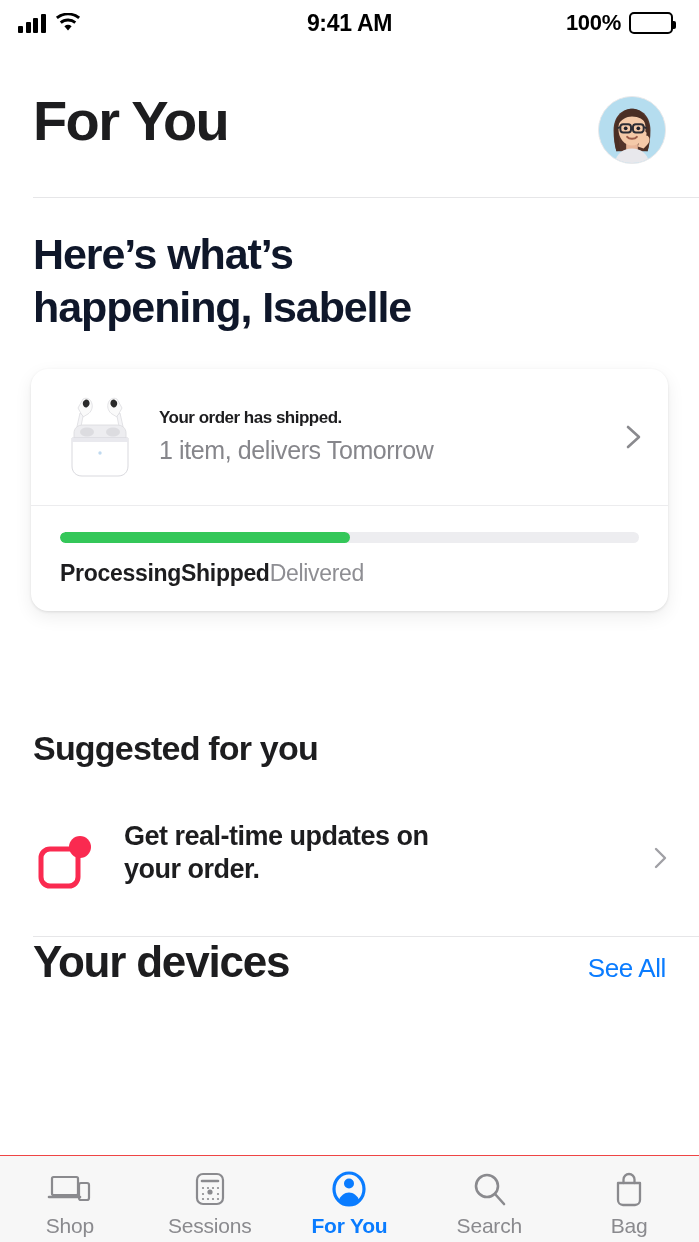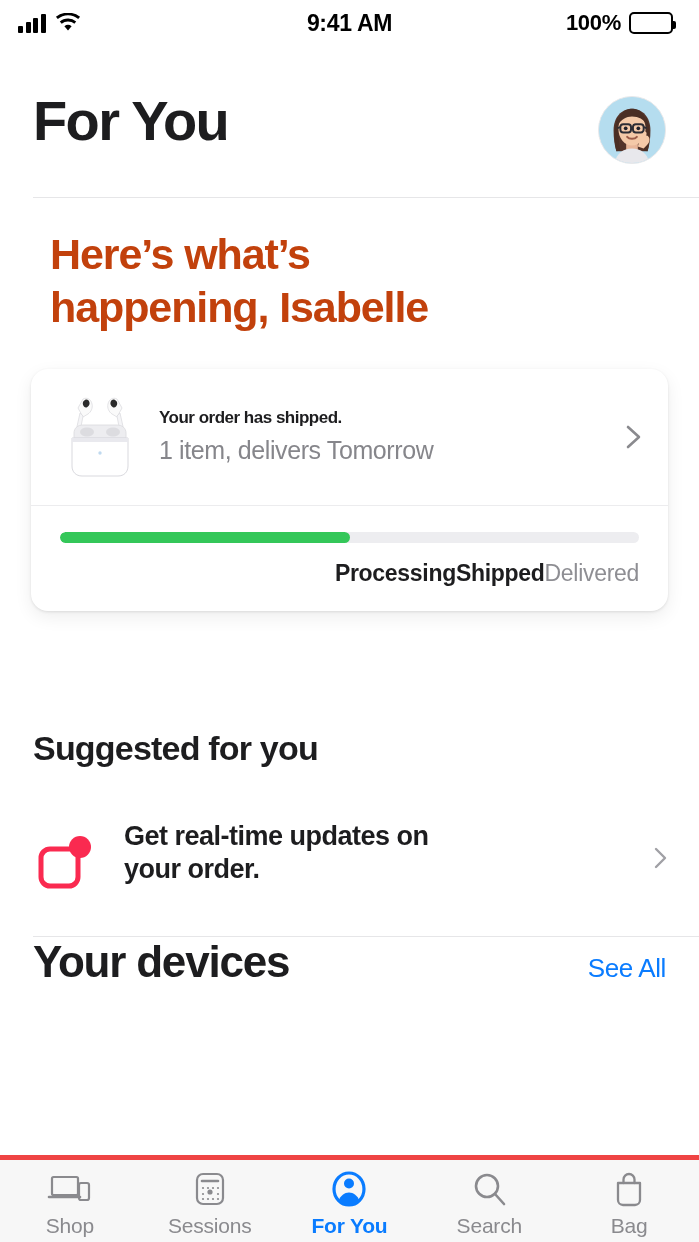--- a/index.html
+++ b/index.html
@@ -143,26 +143,26 @@
   }
   .avatar svg { display: block; width: 100%; height: 100%; }
 
   .head-divider {
     margin: 33px 0 0 33px;
     height: 1px;
     background: #e6e6e8;
   }
 
   .greeting {
-    padding: 30px 33px 0 50px;
+    padding: 30px 33px 0 33px;
     font-size: 43px;
     font-weight: bold;
     line-height: 1.24;
     letter-spacing: -1.1px;
-    color: #c2410c;
+    color: #0f172a;
   }
 
   
   .order-card {
     margin: 34px 31px 0 31px;
     background: #ffffff;
     border-radius: 17px;
     box-shadow: 0 1px 3px rgba(0,0,0,0.10), 0 6px 18px rgba(0,0,0,0.07);
     overflow: hidden;
   }
@@ -215,21 +215,21 @@
     border-radius: 6px;
     overflow: hidden;
   }
   .track-fill {
     height: 100%;
     background: #34c759;
     border-radius: 6px;
   }
   .steps {
     display: flex;
-    justify-content: flex-end;
+    justify-content: flex-start;
     margin-top: 17px;
   }
   .step {
     font-size: 23px;
     letter-spacing: -0.3px;
     font-weight: bold;
     color: #1d1d1f;
   }
   .step.inactive {
     color: #8e8e93;
@@ -305,23 +305,23 @@
     font-weight: bold;
     letter-spacing: -1.2px;
     color: #1d1d1f;
   }
 
   
   .tab-bar {
     flex: 0 0 87px;
     height: 87px;
     background: #f7f7f7;
-    border-top: 5px solid #ef4444;
-    display: flex;
-    align-items: flex-start;
+    border-top: 1px solid #ef4444;
+    display: flex;
+    align-items: center;
     padding-top: 8px;
   }
   .tab {
     flex: 1 1 0;
     display: flex;
     flex-direction: column;
     align-items: center;
     gap: 4px;
     color: #8a8a8e;
   }

